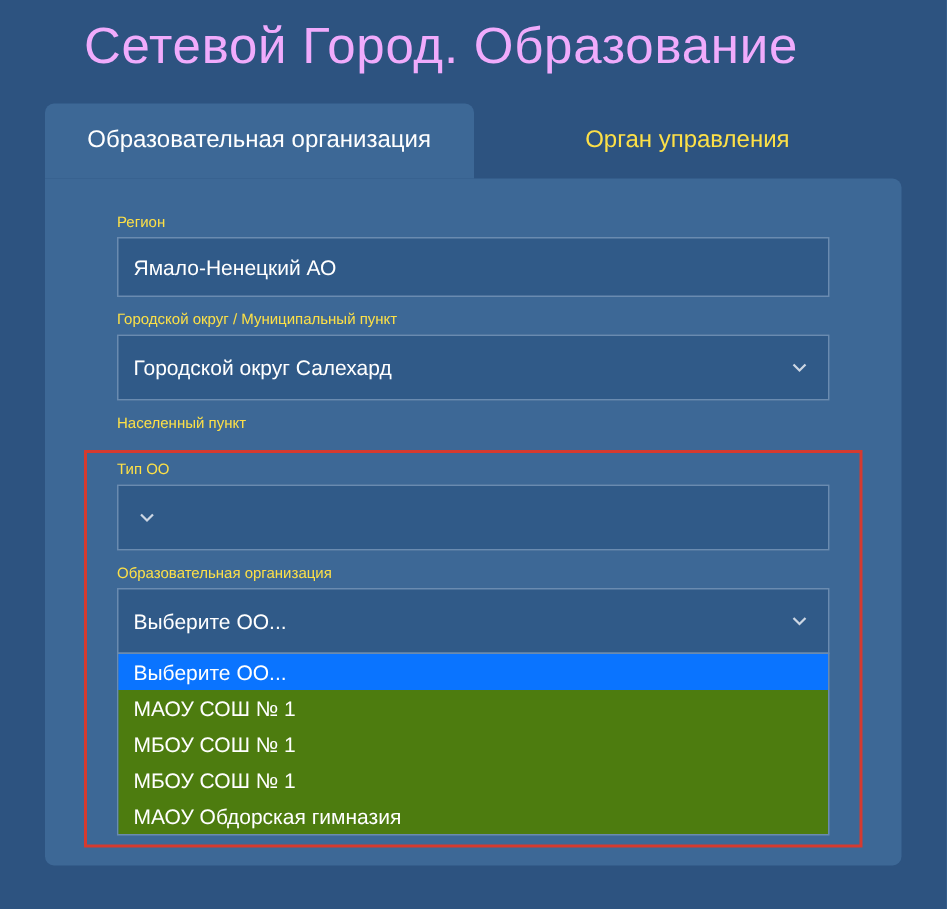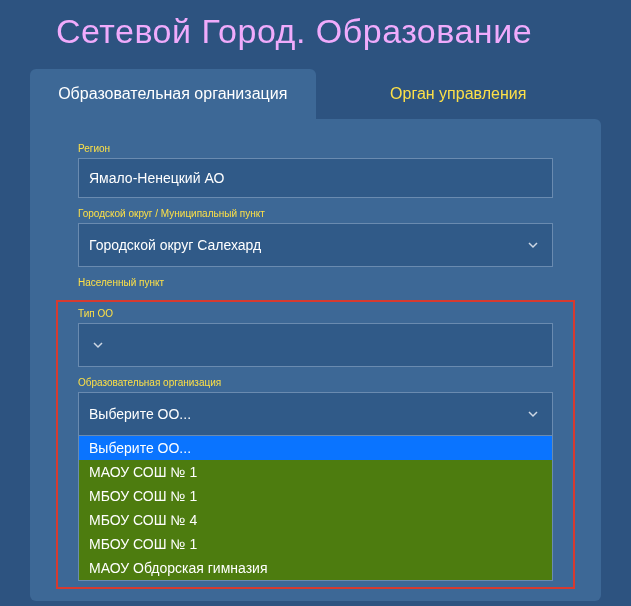--- a/index.html
+++ b/index.html
@@ -155,21 +155,20 @@
           <span class="chevron">
             <svg width="14" height="14" viewBox="0 0 14 14" fill="none">
                 <path d="M3 5l4 4 4-4" stroke-width="1.5"></path>
               </svg>
           </span>
         </div>
         <div class="dropdown-list">
           <div class="dropdown-item highlighted">Выберите ОО...</div>
           <div class="dropdown-item">МАОУ СОШ № 1</div>
           <div class="dropdown-item">МБОУ СОШ № 1</div>
-          <div class="dropdown-item">МБОУ СОШ № 4</div>
           <div class="dropdown-item">МБОУ СОШ № 1</div>
           <div class="dropdown-item">МАОУ Обдорская гимназия</div>
         </div>
       </div>
     </div>
 
   </div>
 </div>
 
 </body></html>

